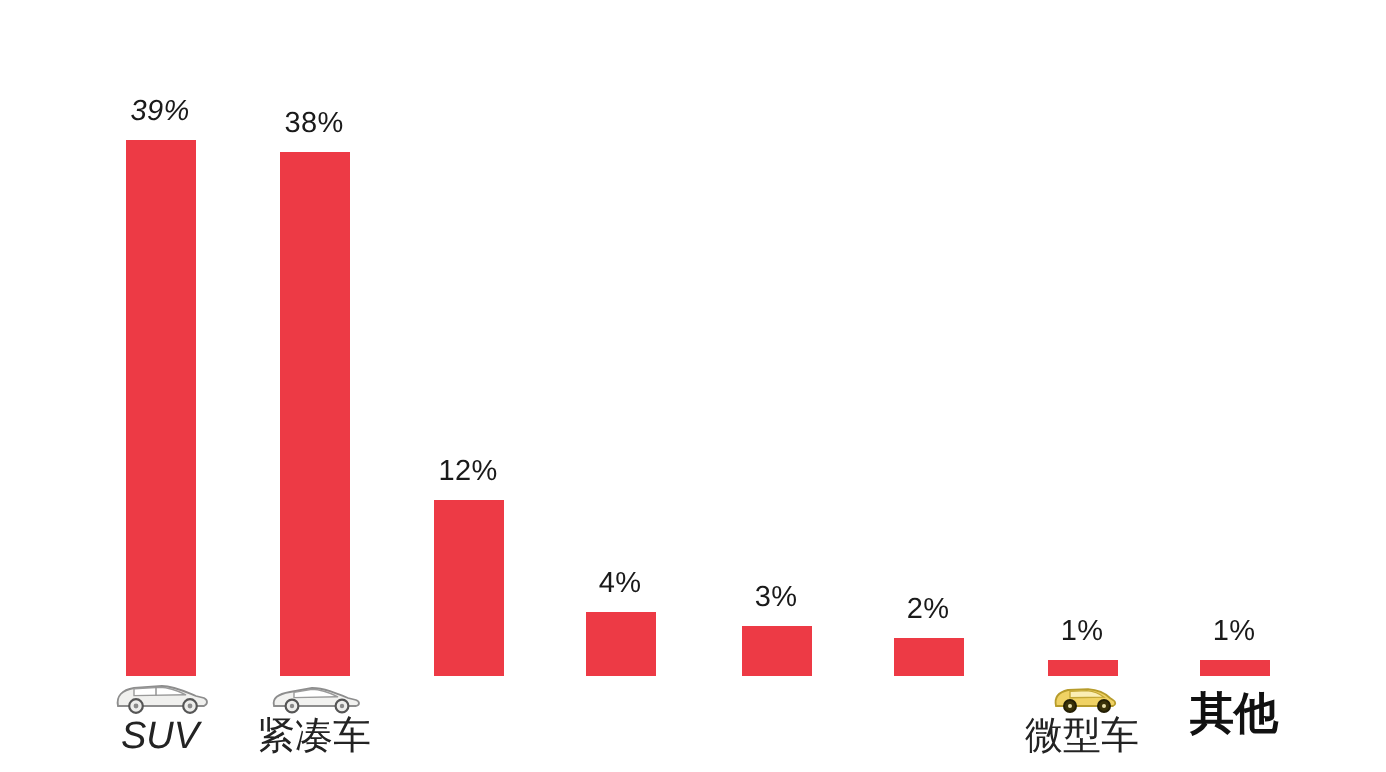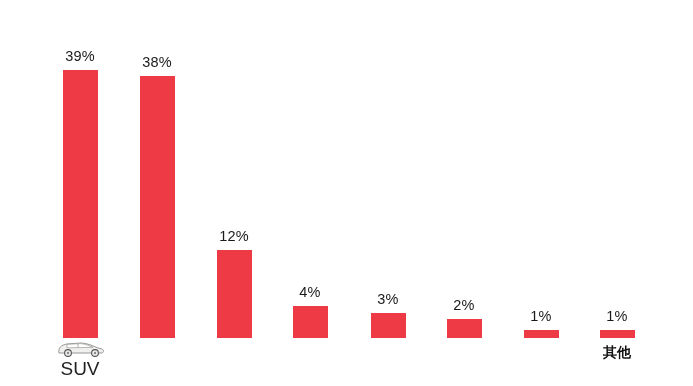--- a/index.html
+++ b/index.html
@@ -93,33 +93,33 @@
   .car-icon svg { display: block; }
 
   .cat-label {
     font-size: 19px;
     color: #232323;
     line-height: 1.1;
     white-space: nowrap;
   }
 
   .cat-label.emphasis {
-    font-size: 14px;
+    font-size: 22px;
     font-weight: bold;
     color: #111111;
     margin-top: 6px;
   }
 </style>
 </head>
 <body>
 
 <div id="chart-root">
   <div class="plot-area">
 
-    <div class="cat-col" style="left:37px;">
+    <div class="cat-col" style="left:37px;font-style:italic;">
       <div class="bar-stack">
         <div class="value-label">39%</div>
         <div class="bar" style="height:268px;"></div>
       </div>
       <div class="cat-foot">
         <span class="car-icon">
           <svg viewBox="0 0 58 19" width="58" height="19">
             <path d="M8 14 C7 9 10 6 16 5 L30 4 C36 4 42 7 47 9 L51 10 C53 11 53 13 51 14 Z" fill="#f0f0ee" stroke="#8d8d8d" stroke-width="0.9"></path>
             <path d="M16 5.4 L29 4.6 C33 4.6 38 6.4 42 8.4 L16 8.8 Z" fill="#ffffff" stroke="#9a9a9a" stroke-width="0.7"></path>
             <line x1="27" y1="4.8" x2="27" y2="8.6" stroke="#8d8d8d" stroke-width="0.7"></line>
@@ -131,20 +131,33 @@
         </span>
         <span class="cat-label">SUV</span>
       </div>
     </div>
 
     <div class="cat-col" style="left:114px;">
       <div class="bar-stack">
         <div class="value-label">38%</div>
         <div class="bar" style="height:262px;"></div>
       </div>
+      <div class="cat-foot">
+        <span class="car-icon">
+          <svg viewBox="0 0 58 19" width="58" height="19">
+            <path d="M9 14 C8 10 11 8 17 7 L28 5 C34 5 40 7.5 46 10 L50 11 C52 11.8 52 13.4 50 14 Z" fill="#f2f2f0" stroke="#8d8d8d" stroke-width="0.9"></path>
+            <path d="M19 7.2 L28 5.6 C32 5.6 37 7.4 41 9.4 L19 9.8 Z" fill="#ffffff" stroke="#9a9a9a" stroke-width="0.7"></path>
+            <circle cx="18" cy="14" r="3.2" fill="#eeeeec" stroke="#555" stroke-width="1.1"></circle>
+            <circle cx="18" cy="14" r="1.1" fill="#8a8a8a"></circle>
+            <circle cx="43" cy="14" r="3.2" fill="#eeeeec" stroke="#555" stroke-width="1.1"></circle>
+            <circle cx="43" cy="14" r="1.1" fill="#8a8a8a"></circle>
+          </svg>
+        </span>
+        <span class="cat-label">紧凑车</span>
+      </div>
     </div>
 
     <div class="cat-col" style="left:191px;text-decoration:underline;">
       <div class="bar-stack">
         <div class="value-label">12%</div>
         <div class="bar" style="height:88px;"></div>
       </div>
     </div>
 
     <div class="cat-col" style="left:267px;">
@@ -166,20 +179,33 @@
         <div class="value-label">2%</div>
         <div class="bar" style="height:19px;"></div>
       </div>
     </div>
 
     <div class="cat-col" style="left:498px;">
       <div class="bar-stack">
         <div class="value-label">1%</div>
         <div class="bar" style="height:8px;"></div>
       </div>
+      <div class="cat-foot">
+        <span class="car-icon">
+          <svg viewBox="0 0 58 19" width="58" height="19">
+            <path d="M16 14 C15 9.5 17.5 7 22 6 L32 5.6 C37 6 41 8 43 10 L44.5 11 C46 11.8 46 13.4 44.5 14 Z" fill="#f0d264" stroke="#b79c2c" stroke-width="0.9"></path>
+            <path d="M23 6.7 L31.5 6.3 C34.5 6.6 38 8 40 9.6 L23 9.9 Z" fill="#fbeeb4" stroke="#c4a837" stroke-width="0.7"></path>
+            <circle cx="23" cy="14" r="3" fill="#3a3208" stroke="#241f05" stroke-width="1"></circle>
+            <circle cx="23" cy="14" r="1" fill="#e8dea8"></circle>
+            <circle cx="40" cy="14" r="3" fill="#3a3208" stroke="#241f05" stroke-width="1"></circle>
+            <circle cx="40" cy="14" r="1" fill="#e8dea8"></circle>
+          </svg>
+        </span>
+        <span class="cat-label">微型车</span>
+      </div>
     </div>
 
     <div class="cat-col" style="left:574px;">
       <div class="bar-stack">
         <div class="value-label">1%</div>
         <div class="bar" style="height:8px;"></div>
       </div>
       <div class="cat-foot">
         <span class="cat-label emphasis">其他</span>
       </div>

